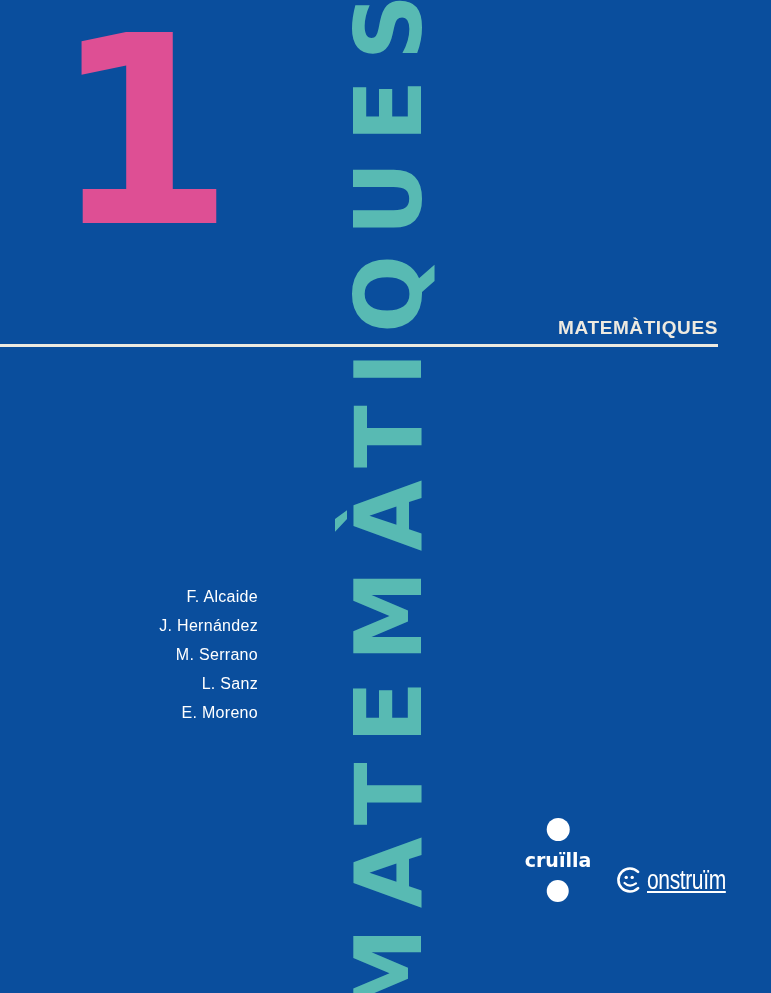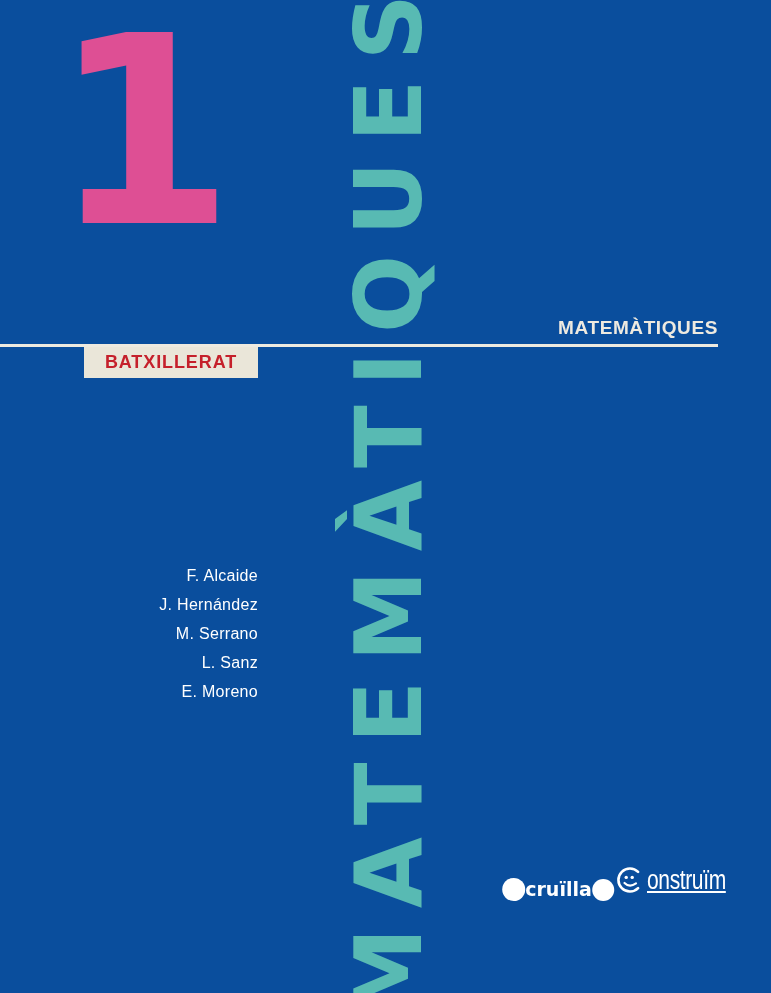--- a/index.html
+++ b/index.html
@@ -77,37 +77,37 @@
   }
   .stage-badge span {
     font-weight: bold;
     font-size: 18px;
     letter-spacing: 0.9px;
     color: var(--badge_red, #c5202b);
   }
   
   .authors {
     position: absolute;
-    top: 561px;
+    top: 582px;
     right: 513px;
     text-align: right;
     font-size: 16px;
     line-height: 29px;
     letter-spacing: 0.3px;
     color: var(--text_white, #ffffff);
     white-space: nowrap;
   }
   
   .cruilla-logo {
     position: absolute;
     left: 558px;
-    top: 870px;
+    top: 818px;
     transform: translateX(-50%);
     display: flex;
-    flex-direction: row;
+    flex-direction: column;
     align-items: center;
   }
   .cruilla-dot {
     width: 23px;
     height: 23px;
     border-radius: 50%;
     background: var(--text_white, #ffffff);
   }
   .cruilla-dot.bottom {
     width: 22px;
@@ -148,23 +148,20 @@
 <div class="cover">
 
   <div class="big-number">1</div>
 
   <div class="vertical-title">MATEMÀTIQUES</div>
 
   <div class="rule-line"></div>
 
   <div class="header-title">MATEMÀTIQUES</div>
 
-  <div class="stage-badge">
-    <span>BATXILLERAT</span>
-  </div>
 
   <div class="authors">
     <div>F. Alcaide</div>
     <div>J. Hernández</div>
     <div>M. Serrano</div>
     <div>L. Sanz</div>
     <div>E. Moreno</div>
   </div>
 
   <div class="cruilla-logo">

